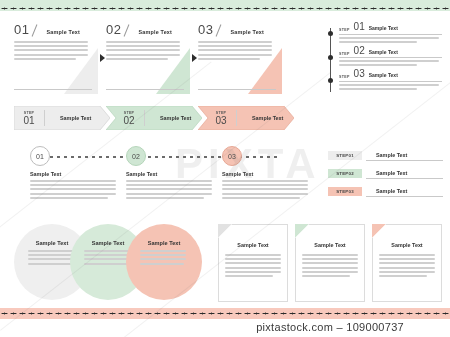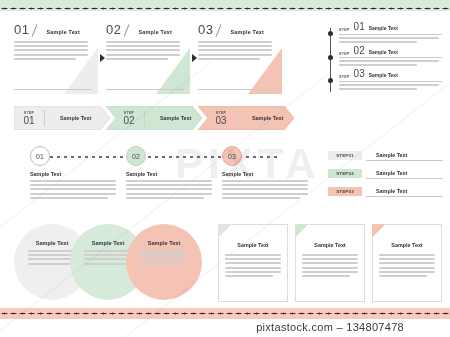--- a/index.html
+++ b/index.html
@@ -412,14 +412,14 @@
     <div class="wm-txt">PIXTA</div>
     <div class="wm-line" style="left:0px; top:330px; width:420px; transform:rotate(-38deg);"></div>
     <div class="wm-line" style="left:120px; top:340px; width:420px; transform:rotate(-38deg);"></div>
     <div class="wm-line" style="left:-120px; top:320px; width:420px; transform:rotate(-38deg);"></div>
   </div>
 
   <div class="band bottom">
     <div class="band-dots"></div>
   </div>
 
-  <div class="footer">pixtastock.com – 134807478</div>
+  <div class="footer">pixtastock.com – 109000737</div>
 </div>
 
 </body></html>

